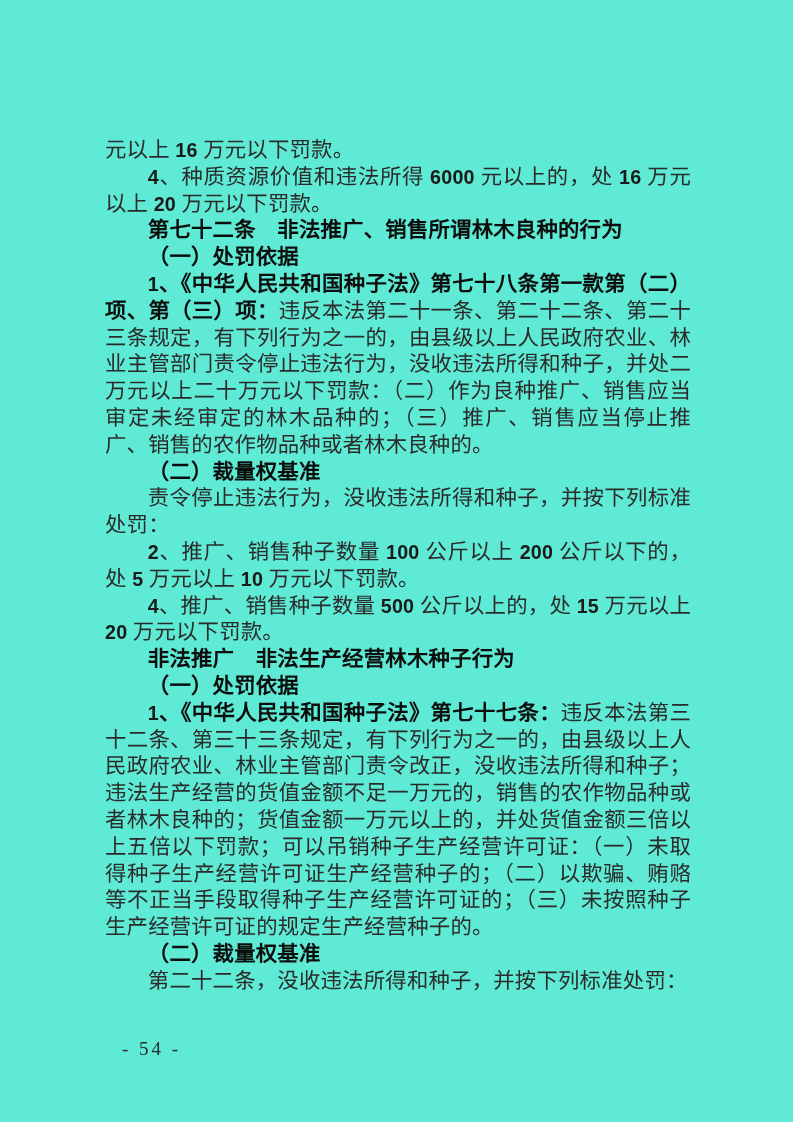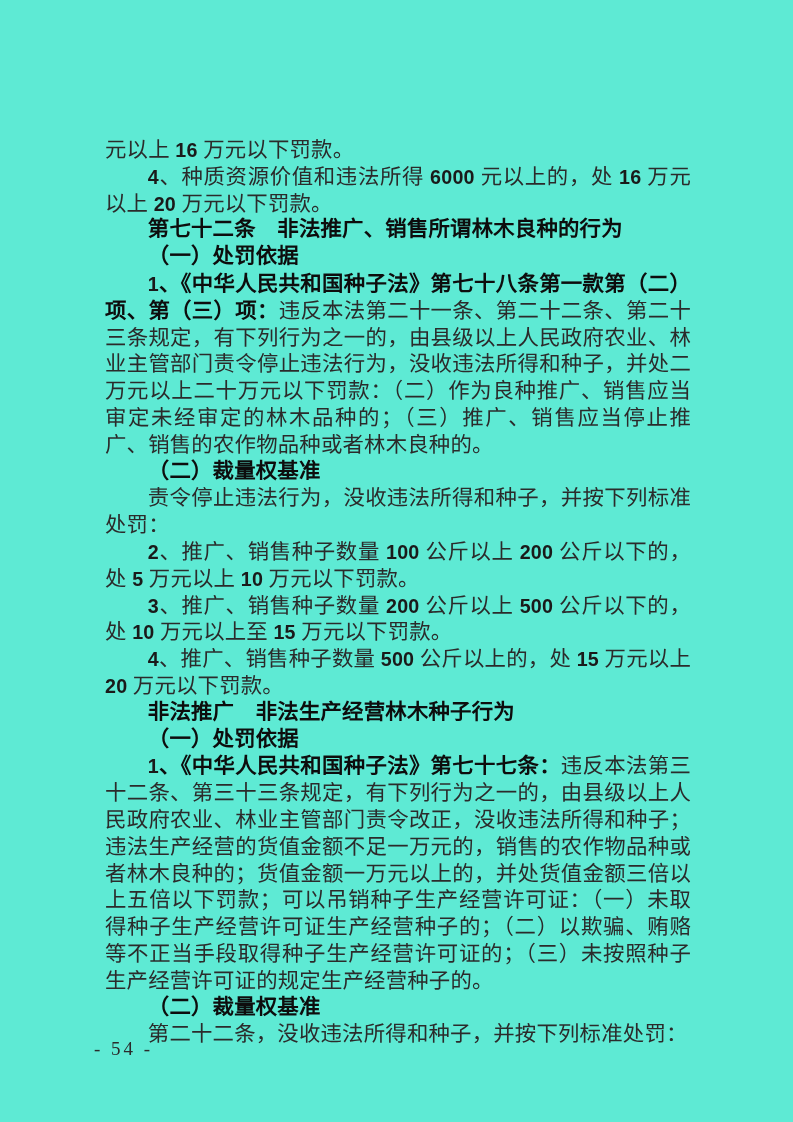--- a/index.html
+++ b/index.html
@@ -18,59 +18,58 @@
   }
   .content p {
     margin:0;
     font-size:21.4px;
     line-height:26.8px;
     text-align:justify;
     letter-spacing:0.2px;
   }
   .content p.indent { text-indent:2em; }
   .article-heading, .sub-heading {
-    font-family:Liberation Mono, monospace;
+    font-family:Liberation Sans, sans-serif;
     font-weight:bold;
     color:#0d0d0d;
     text-align:left !important;
   }
   .bold-prefix {
     font-family:"Liberation Sans","DejaVu Sans",sans-serif;
     font-weight:bold;
     color:#0d0d0d;
   }
   .num {
     font-family:"Liberation Sans","DejaVu Sans",sans-serif;
     font-weight:bold;
     font-size:0.92em;
     color:#1a1a1a;
   }
   .page-footer {
     position:absolute;
-    left:94px; top:1038px;
+    left:122px; top:1038px;
     font-size:19px;
     letter-spacing:3px;
     color:#2b2b2b;
     font-family:"Liberation Serif","DejaVu Serif",serif;
   }
 </style>
 </head>
 <body>
 
 <div class="page">
   <main class="content" id="doc-body">
       <p class=""><span>元以上 <span class="num">16</span> 万元以下罚款。</span></p>
       <p class="indent"><span><span class="num">4</span>、种质资源价值和违法所得 <span class="num">6000</span> 元以上的，处 <span class="num">16</span> 万元以上 <span class="num">20</span> 万元以下罚款。</span></p>
       <p class="article-heading indent"><span>第七十二条　非法推广、销售所谓林木良种的行为</span></p>
       <p class="sub-heading indent"><span>（一）处罚依据</span></p>
       <p class="indent"><span class="bold-prefix"><span class="num">1</span>、《中华人民共和国种子法》第七十八条第一款第（二）项、第（三）项：</span><span>违反本法第二十一条、第二十二条、第二十三条规定，有下列行为之一的，由县级以上人民政府农业、林业主管部门责令停止违法行为，没收违法所得和种子，并处二万元以上二十万元以下罚款：（二）作为良种推广、销售应当审定未经审定的林木品种的；（三）推广、销售应当停止推广、销售的农作物品种或者林木良种的。</span></p>
       <p class="sub-heading indent"><span>（二）裁量权基准</span></p>
       <p class="indent"><span>责令停止违法行为，没收违法所得和种子，并按下列标准处罚：</span></p>
       <p class="indent"><span><span class="num">2</span>、推广、销售种子数量 <span class="num">100</span> 公斤以上 <span class="num">200</span> 公斤以下的，处 <span class="num">5</span> 万元以上 <span class="num">10</span> 万元以下罚款。</span></p>
-      <p class="indent"><span><span class="num">3</span>、推广、销售种子数量 <span class="num">200</span> 公斤以上 <span class="num">500</span> 公斤以下的，处 <span class="num">10</span> 万元以上至 <span class="num">15</span> 万元以下罚款。</span></p>
       <p class="indent"><span><span class="num">4</span>、推广、销售种子数量 <span class="num">500</span> 公斤以上的，处 <span class="num">15</span> 万元以上 <span class="num">20</span> 万元以下罚款。</span></p>
       <p class="article-heading indent"><span>非法推广　非法生产经营林木种子行为</span></p>
       <p class="sub-heading indent"><span>（一）处罚依据</span></p>
       <p class="indent"><span class="bold-prefix"><span class="num">1</span>、《中华人民共和国种子法》第七十七条：</span><span>违反本法第三十二条、第三十三条规定，有下列行为之一的，由县级以上人民政府农业、林业主管部门责令改正，没收违法所得和种子；违法生产经营的货值金额不足一万元的，销售的农作物品种或者林木良种的；货值金额一万元以上的，并处货值金额三倍以上五倍以下罚款；可以吊销种子生产经营许可证：（一）未取得种子生产经营许可证生产经营种子的；（二）以欺骗、贿赂等不正当手段取得种子生产经营许可证的；（三）未按照种子生产经营许可证的规定生产经营种子的。</span></p>
       <p class="sub-heading indent"><span>（二）裁量权基准</span></p>
       <p class="indent"><span>第二十二条，没收违法所得和种子，并按下列标准处罚：</span></p>
     </main>
   <div class="page-footer">- 54 -</div>
 </div>
 

